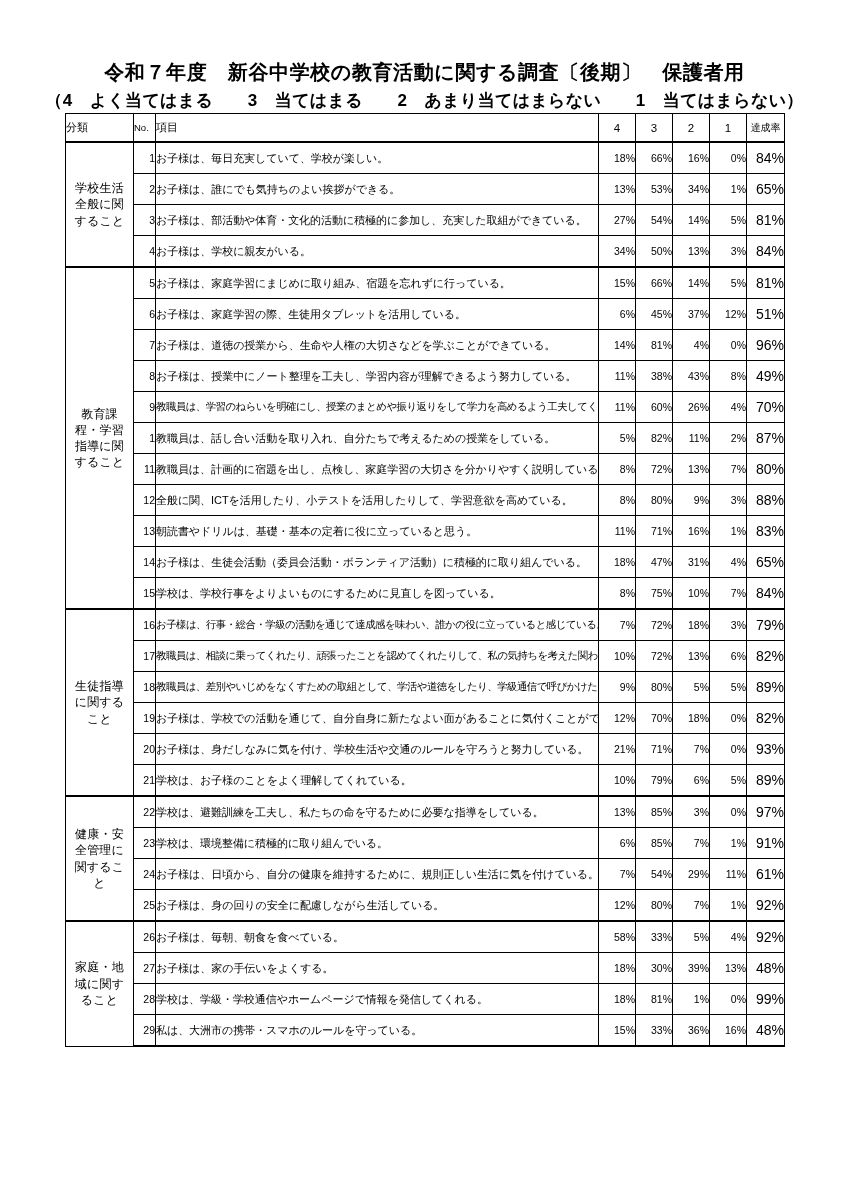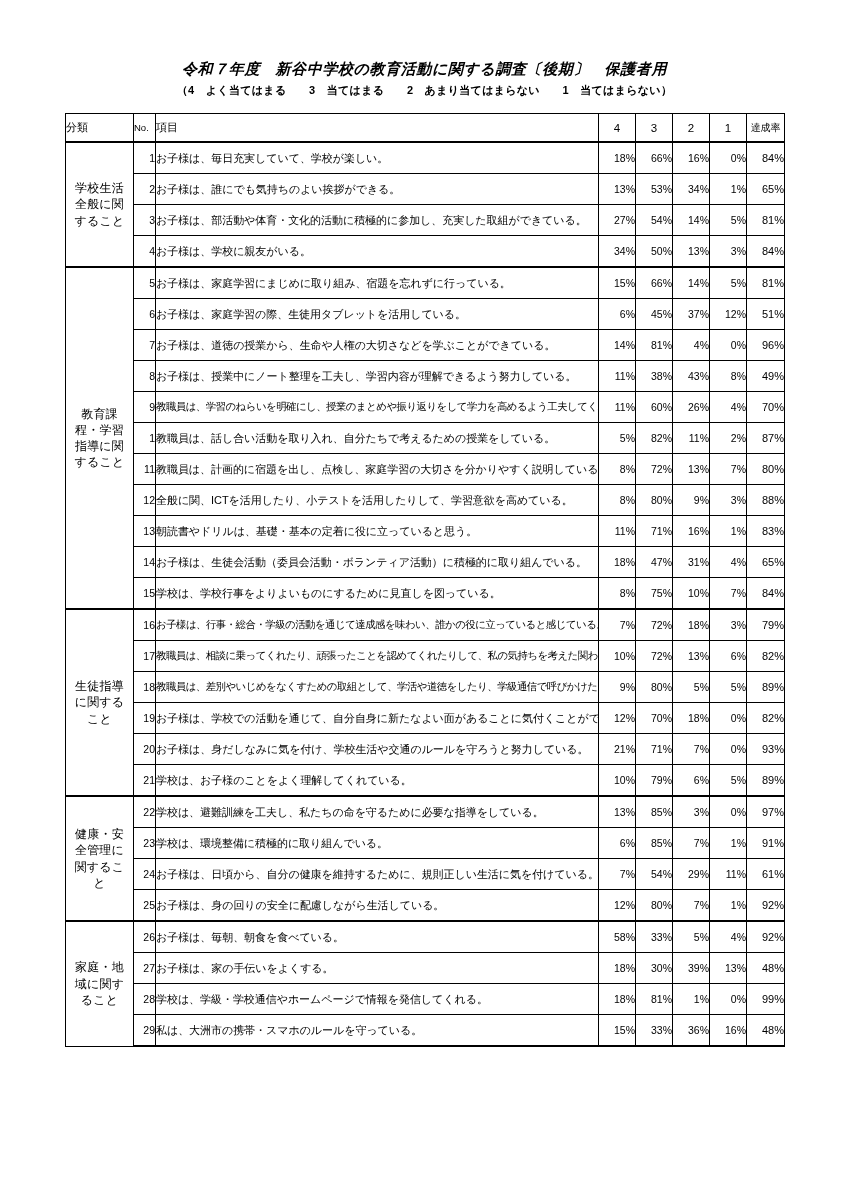--- a/index.html
+++ b/index.html
@@ -25,30 +25,29 @@
 
   
   .title-block {
     position: absolute;
     left: 0;
     top: 58px;
     width: 849px;
     text-align: center;
   }
   .doc-title {
-    font-size: 15px;
+    font-size: 20px;
     font-weight: bold;
     letter-spacing: 0.6px;
     line-height: 1.4;
     white-space: pre;
-    font-style: italic;
   }
   .doc-subtitle {
     margin-top: 4px;
-    font-size: 11px;
+    font-size: 17px;
     font-weight: bold;
     letter-spacing: 0.3px;
     line-height: 1.3;
     white-space: pre;
   }
 
   
   .table-wrap {
     position: absolute;
     left: 65px;
@@ -134,21 +133,21 @@
     letter-spacing: -0.5px;
   }
   td.num-cell {
     text-align: right;
     padding-right: 4px;
     font-size: 10.5px;
   }
   td.rate-cell {
     text-align: right;
     padding-right: 4px;
-    font-size: 11px;
+    font-size: 14px;
   }
 
   
   .sep-left  { border-left-width: 2px; }
   .sep-right { border-right-width: 2px; }
 
   tr.sec-start > td { border-top: 2px solid #000000; }
   tr.last-row > td  { border-bottom: 2px solid #000000; }
   thead tr > td     { border-top: 2px solid #000000; border-bottom: 2px solid #000000; }
 

